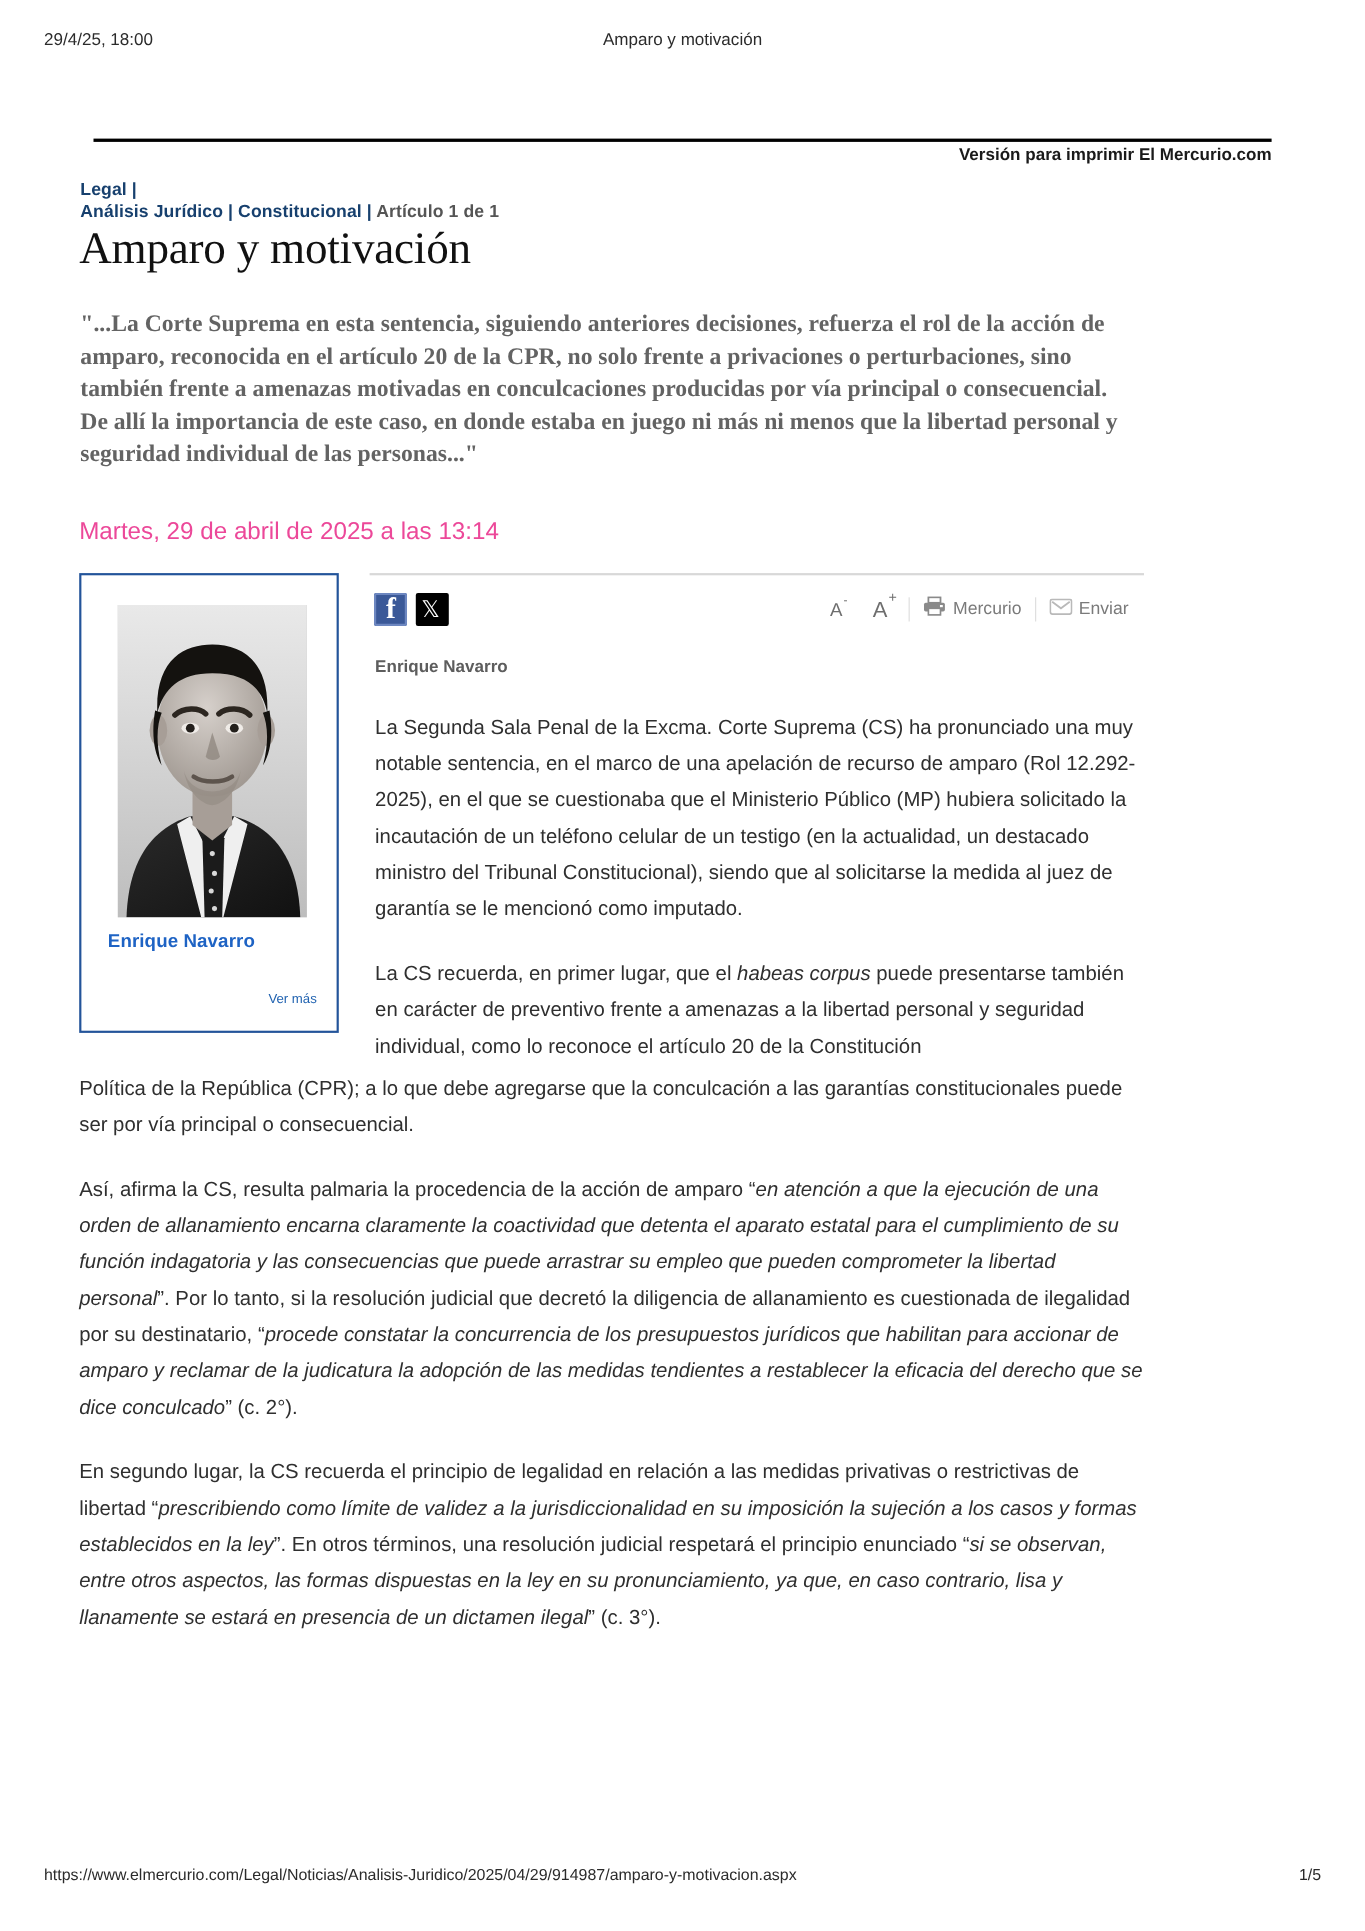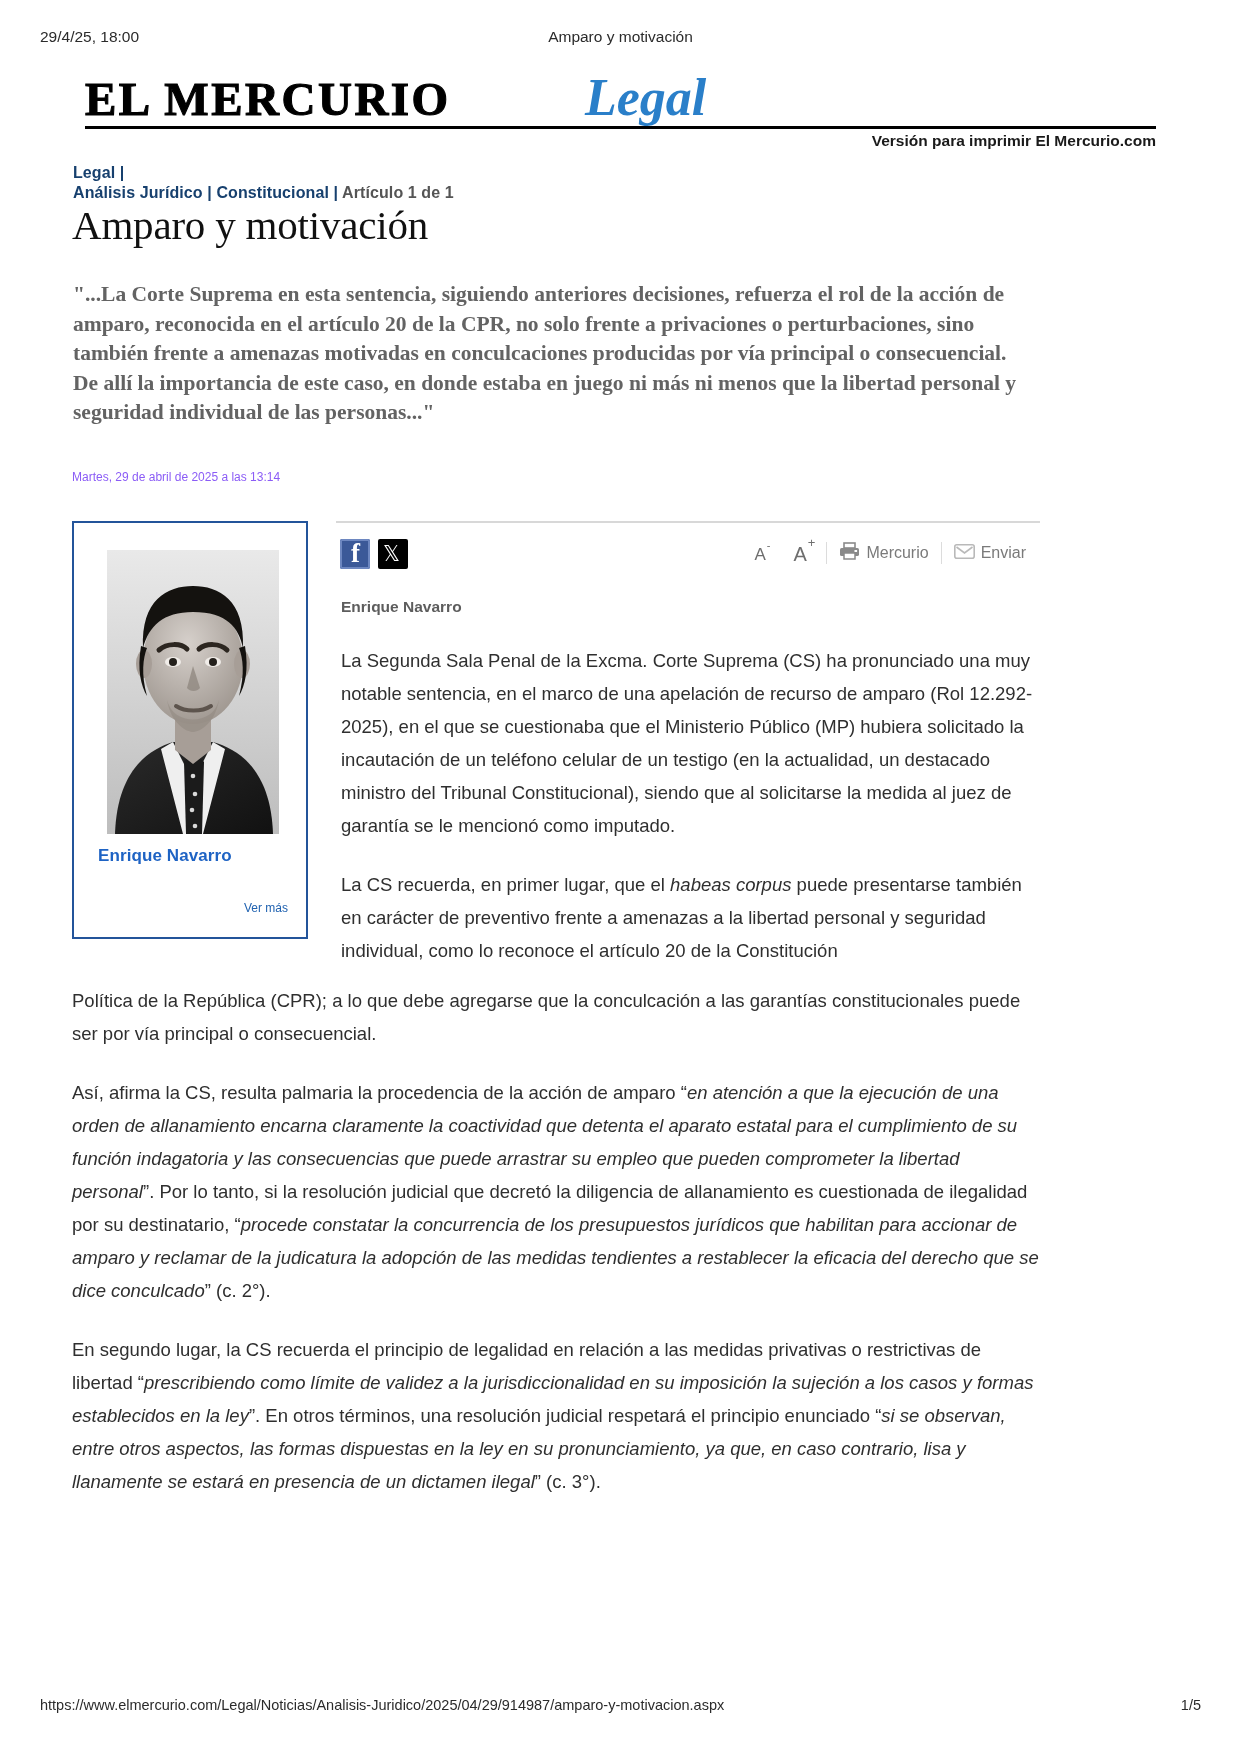--- a/index.html
+++ b/index.html
@@ -127,22 +127,22 @@
     font-size: 21.5px;
     line-height: 29.5px;
     color: #636363;
     text-align: left;
   }
 
   .dateline {
     position: absolute;
     left: 72px;
     top: 470px;
-    font-size: 12px;
-    color: #8b5cf6;
+    font-size: 22px;
+    color: #ec4899;
   }
 
   
   .author-card {
     position: absolute;
     left: 72px;
     top: 521px;
     width: 236px;
     height: 418px;
     border: 2px solid #23549a;
@@ -291,21 +291,21 @@
   }
   .full-text {
     position: absolute;
     left: 72px;
     top: 968px;
     width: 970px;
     font-size: 18.5px;
     line-height: 33px;
     color: #2f2f2f;
   }
-  .full-text p { margin: 16px 0 26px 0; }
+  .full-text p { margin: 4px 0 26px 0; }
   .full-text p:last-child { margin-bottom: 0; }
   em { font-style: italic; }
 
   
   .print-foot {
     position: absolute;
     left: 40px;
     right: 40px;
     bottom: 38px;
     height: 20px;
@@ -318,24 +318,20 @@
 </head>
 <body>
 
 <div class="page">
 
   <div class="print-head">
     <span class="ph-date">29/4/25, 18:00</span>
     <span class="ph-title">Amparo y motivación</span>
   </div>
 
-  <div class="masthead">
-    <span class="mh-mercurio">EL MERCURIO</span>
-    <span class="mh-legal">Legal</span>
-  </div>
   <div class="mh-rule"></div>
   <div class="mh-version">Versión para imprimir El Mercurio.com</div>
 
   <div class="breadcrumb">
     <div>
       <span class="bc-link">Legal</span>
       <span class="bc-sep">|</span>
     </div>
     <div>
       <span class="bc-link">Análisis Jurídico</span>

